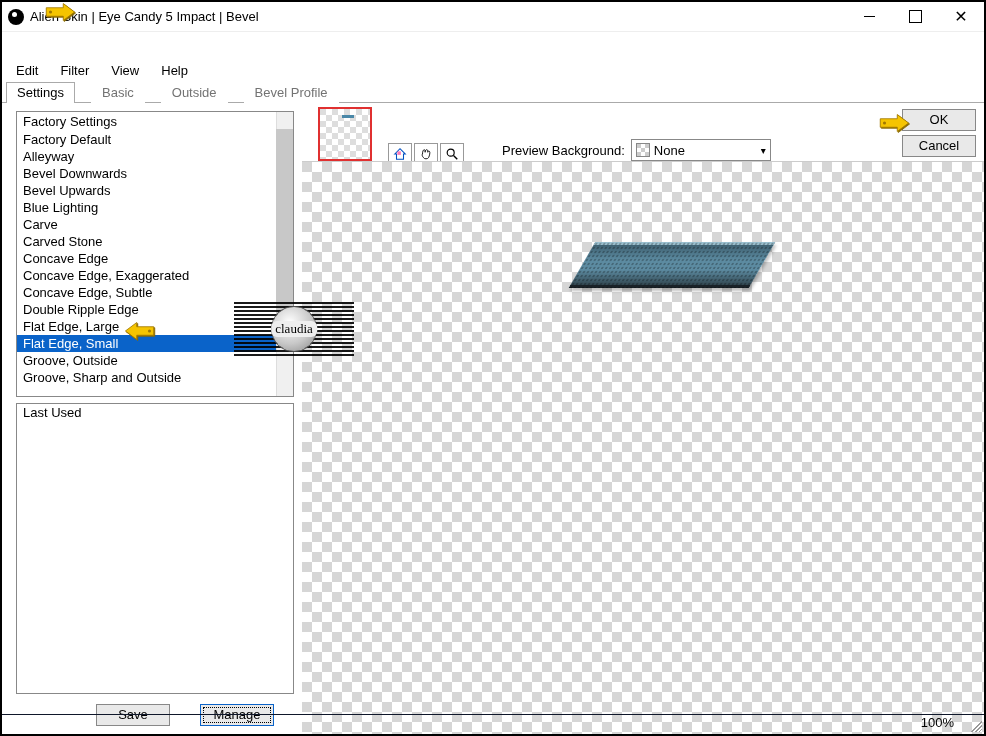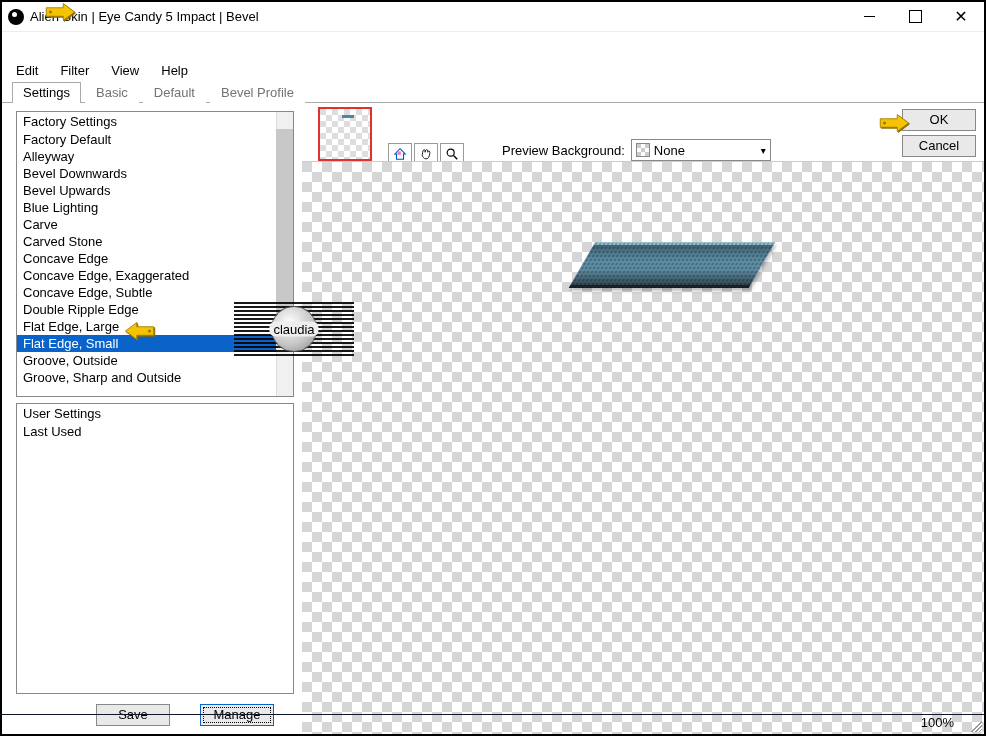--- a/index.html
+++ b/index.html
@@ -16,21 +16,21 @@
   .win-btn.max::before { content:""; width:11px; height:11px; border:1px solid #000; display:block; }
   .win-btn.close { font-size:16px; }
 
   
   .menubar { height: 20px; display: flex; padding-left: 6px; gap: 6px; align-items: center; margin-top: 28px; }
   .menu-item { padding: 0 8px; }
   .menu-hover { position: relative; }
   .menu-cursor { position:absolute; left:40px; top:-2px; z-index:50; }
 
   
-  .tabs { height: 22px; display: flex; align-items:flex-end; padding-left:10px; gap:4px; position:relative; }
+  .tabs { height: 22px; display: flex; align-items:flex-end; padding-left:4px; gap:16px; position:relative; }
   .tab { padding: 2px 10px 3px 10px; border:1px solid transparent; border-bottom:none; position:relative; top:1px; background:#fff;}
   .tab.active { border-color:#aaa; z-index:2; }
   .tab.inactive { color:#737373; }
 
   
   .main { display:flex; height:calc(100% - 30px - 20px - 22px - 20px); border-top:1px solid #aaa; }
   .left-panel { width:300px; padding:8px 8px 8px 14px; display:flex; flex-direction:column; gap:6px;}
   .listbox { border:1px solid #888; background:#fff; position:relative; overflow:hidden; }
   .factory-box { height:286px; }
   .user-box { flex:1; }
@@ -65,21 +65,21 @@
   .ok-hand { position:absolute; right:74px; top:8px; z-index:30;}
 
   .preview { flex:1; margin:0 0 0 0; background: repeating-conic-gradient(#fff 0 25%, #d6d6d6 0 50%) 0 0/20px 20px; border-top:1px solid #ccc; position:relative; overflow:hidden;}
   .bevel-shape { position:absolute; left:280px; top:80px; width:180px; height:46px; background:linear-gradient(180deg,#3a5a6a,#5d8ca2 40%,#5d8ca2 60%,#2a3a42); transform:skewX(-30deg); box-shadow: inset 0 -3px 0 #1a2228, inset 0 3px 0 #9ac0d0, 3px 3px 3px rgba(0,0,0,.25);}
   .bevel-shape::after{content:"";position:absolute;inset:0;background-image:radial-gradient(rgba(0,0,0,.25) 1px, transparent 1px);background-size:4px 4px;}
 
   .watermark { position:absolute; left:232px; top:300px; width:120px; height:54px; display:flex; align-items:center; justify-content:center; z-index:40;}
   .watermark .stripes { position:absolute; inset:0; background:repeating-linear-gradient(0deg,#000 0 2px, transparent 2px 4px); opacity:.9;}
   .watermark .globe { width:44px; height:44px; border-radius:50%; background:radial-gradient(circle at 40% 35%, #fff, #c8c8c8 55%, #888);
                       position:relative; z-index:2; box-shadow:0 0 0 1px #555;}
-  .watermark .label { position:absolute; left:50%; top:50%; transform:translate(-50%,-50%); font-family: Liberation Sans, sans-serif; font-size:13px; background:#eee; padding:0 4px; border-radius:6px; z-index:3;}
+  .watermark .label { position:absolute; left:50%; top:50%; transform:translate(-50%,-50%); font-family: Liberation Serif, serif; font-size:13px; background:#eee; padding:0 4px; border-radius:6px; z-index:3;}
 
   
   .statusbar { position:absolute; bottom:0; right:0; height:20px; width:100%; border-top:1px solid #0f172a; display:flex; justify-content:flex-end; align-items:flex-start; padding-right:30px;padding-left:35px;}
   .grip { position:absolute; right:2px; bottom:2px; width:14px; height:14px; background:
       linear-gradient(135deg, transparent 60%, #999 60% 66%, transparent 66% 73%, #999 73% 79%, transparent 79% 86%, #999 86% 92%, transparent 92%);}
 
   
   .hand { width:34px; height:24px; }
   .hand svg { width:100%; height:100%; filter: drop-shadow(1px 1px 0 #8a6a00);}
   .hand-sel { position:absolute; left:122px; top:317px; z-index:45;}
@@ -106,21 +106,21 @@
     <svg viewBox="0 0 48 32">
         <path d="M6 10 L30 10 L30 4 L46 16 L30 28 L30 22 L6 22 Z" fill="#f5c400" stroke="#a07800" stroke-width="1.2"></path>
         <circle cx="12" cy="16" r="2.2" fill="#a07800"></circle>
       </svg>
   </span>
 </div>
 
 <div class="tabs">
   <div class="tab active">Settings</div>
   <div class="tab inactive">Basic</div>
-  <div class="tab inactive">Default</div>
+  <div class="tab inactive">Outside</div>
   <div class="tab inactive">Bevel Profile</div>
 </div>
 
 <div class="main">
 
   <div class="left-panel">
 
     <div class="listbox factory-box">
       <div class="lb-head">Factory Settings</div>
       <div class="lb-body" id="factory-body">
@@ -139,21 +139,20 @@
           <div class="lb-item selected">Flat Edge, Small</div>
           <div class="lb-item">Groove, Outside</div>
           <div class="lb-item">Groove, Sharp and Outside</div>
         </div>
       <div class="scrollbar">
         <div class="scroll-thumb"></div>
       </div>
     </div>
 
     <div class="listbox user-box">
-      <div class="lb-head">User Settings</div>
       <div class="lb-body" id="user-body">
           <div class="lb-item">Last Used</div>
         </div>
     </div>
 
     <div class="btn-row">
       <div class="winbtn">Save</div>
       <div class="winbtn focus">Manage</div>
     </div>
   </div>

